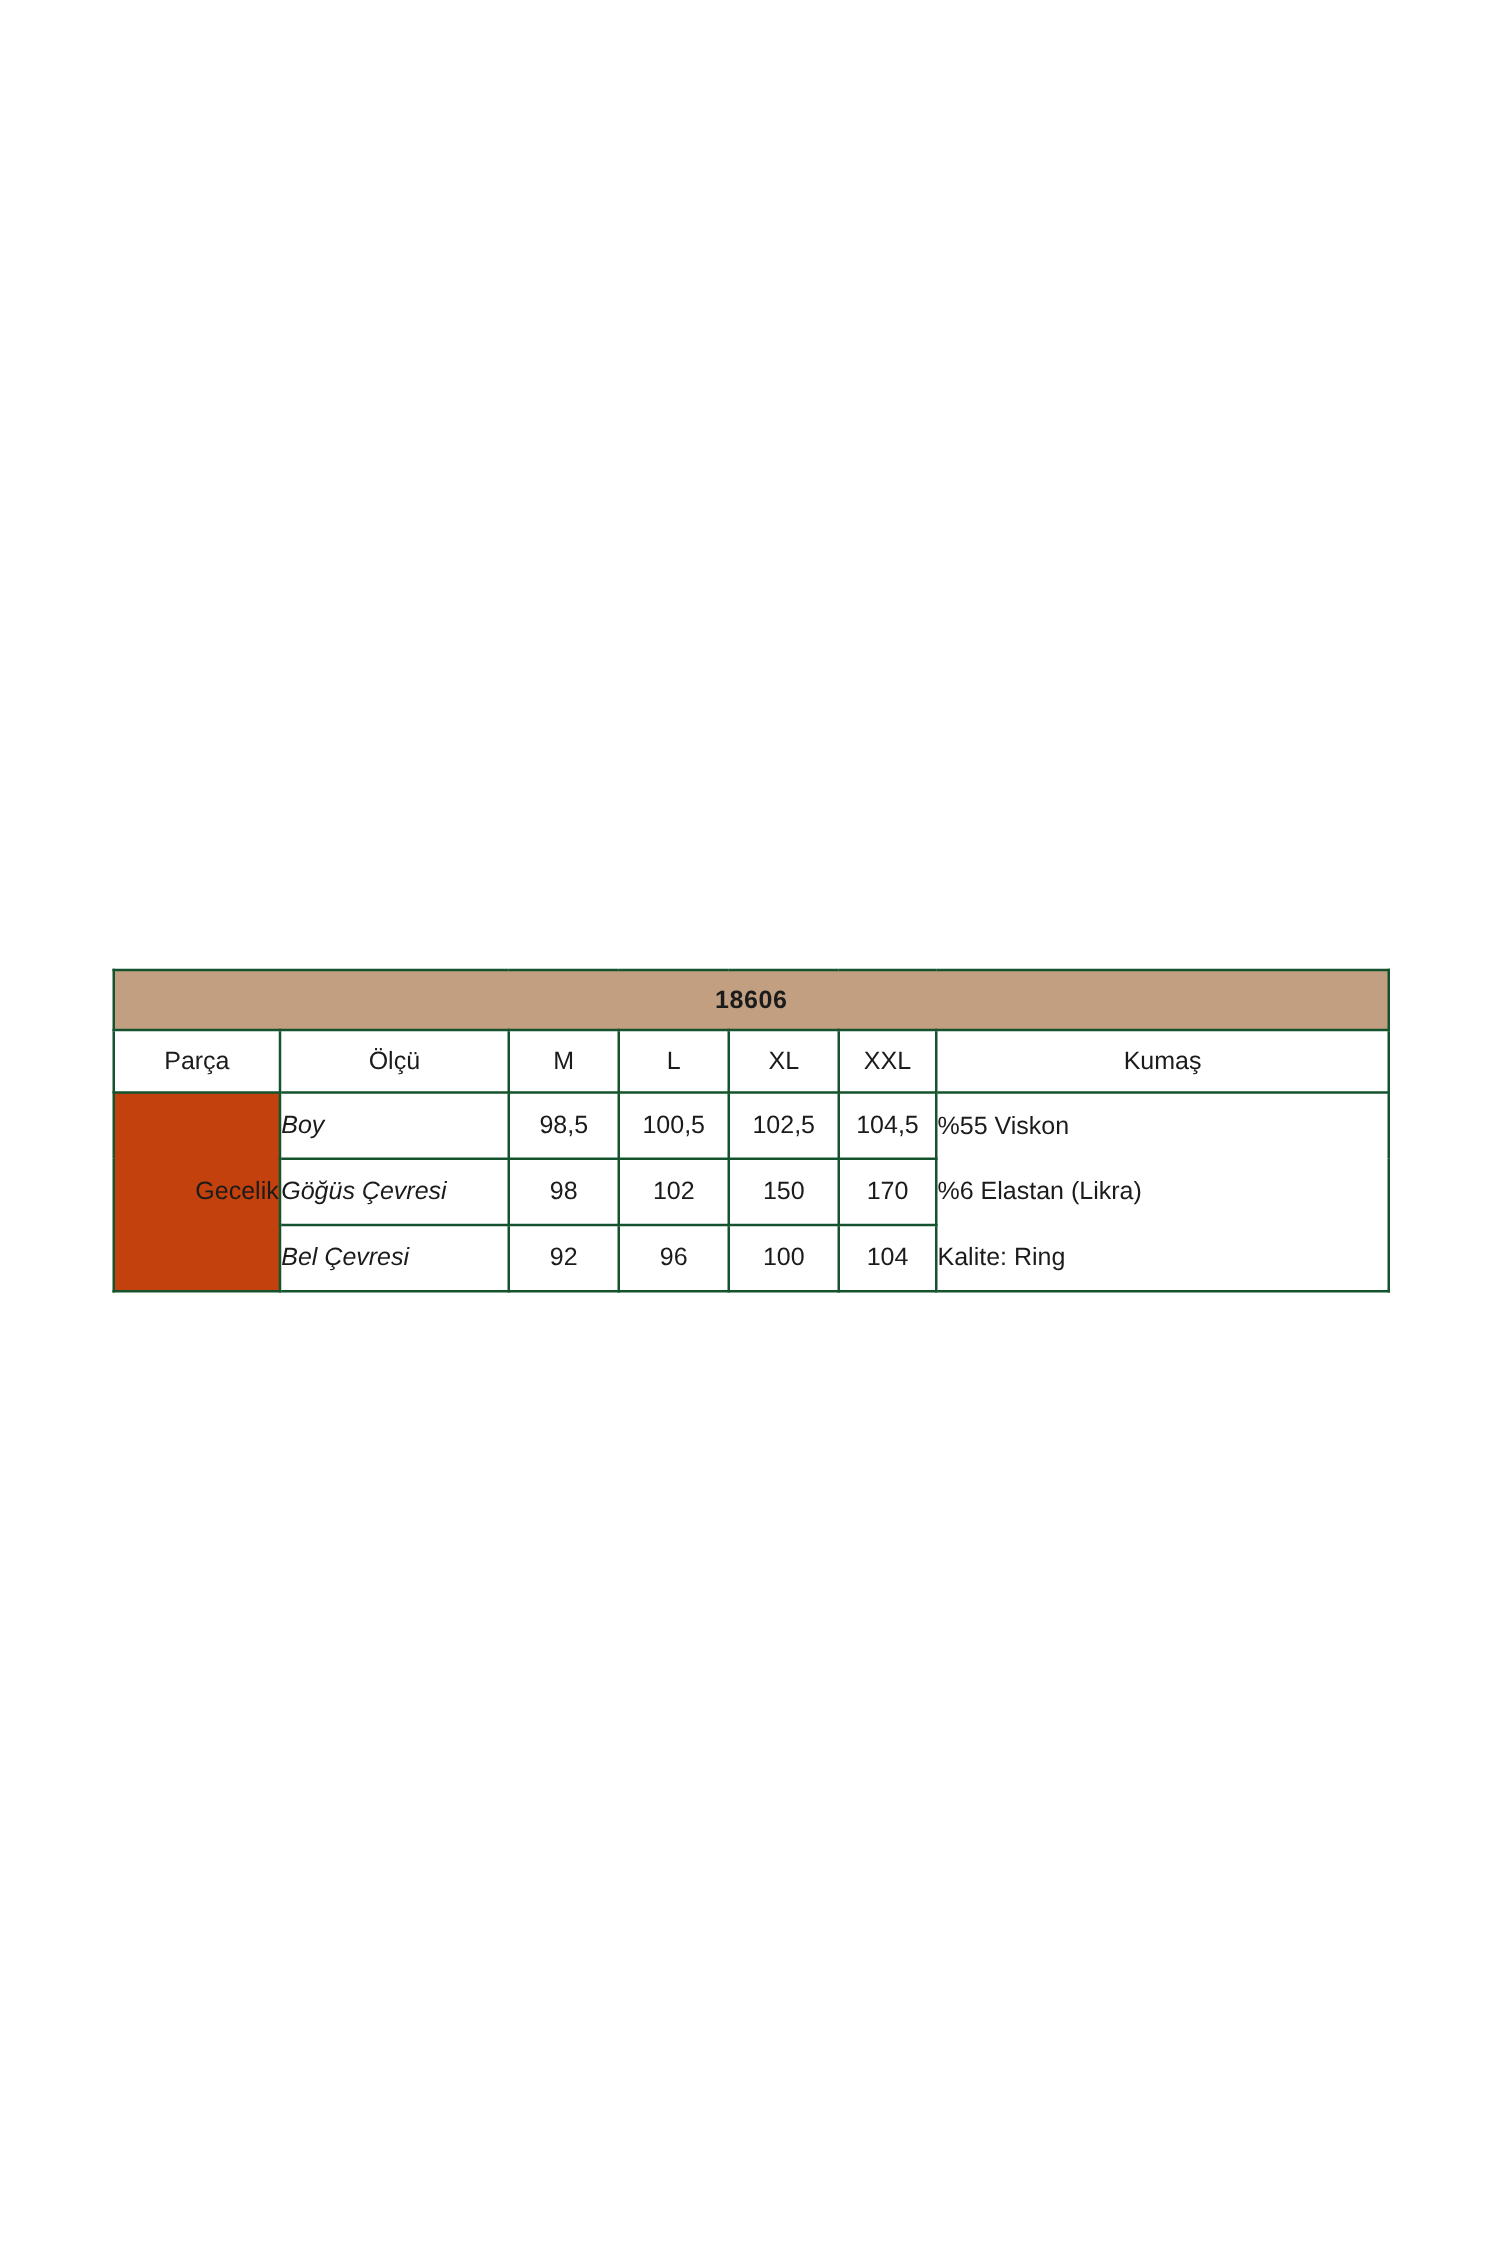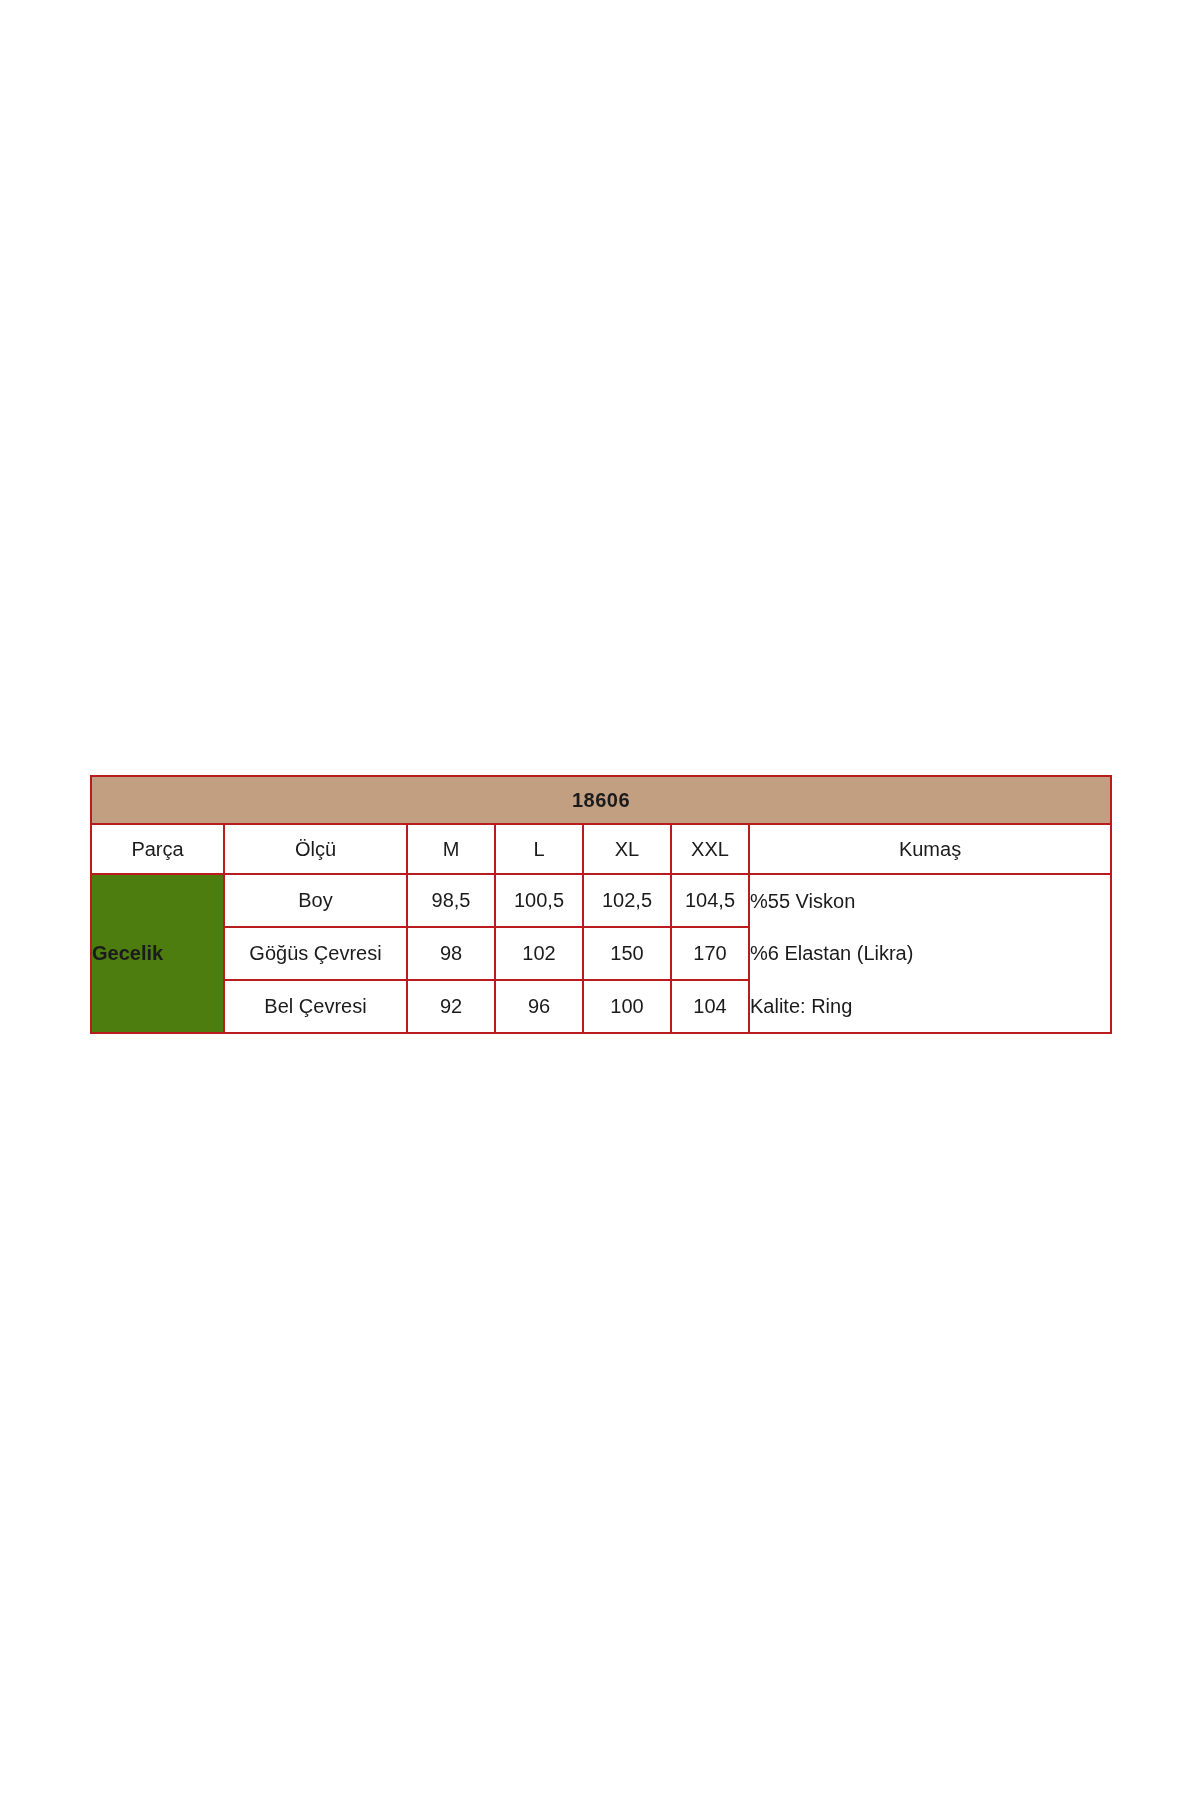--- a/index.html
+++ b/index.html
@@ -24,21 +24,21 @@
 
   table.size-table {
     border-collapse: collapse;
     width: 1020px;
     table-layout: fixed;
     background: #ffffff;
   }
 
   table.size-table td,
   table.size-table th {
-    border: 2px solid #b91c1c;
+    border: 2px solid #14532d;
     padding: 0;
     font-size: 20px;
     color: #1b1b1b;
     font-family: "Liberation Sans", sans-serif;
   }
 
   
   .title-cell {
     background: #c39f82;
     text-align: center;
@@ -54,33 +54,34 @@
     background: #ffffff;
     text-align: center;
     font-weight: normal;
     font-size: 22px;
     height: 48px;
     color: #111111;
   }
 
   
   .part-cell {
-    background: #4d7c0f;
-    text-align: left;
-    font-weight: bold;
+    background: #c2410c;
+    text-align: right;
+    font-weight: normal;
     font-size: 23px;
     color: #111111;
   }
 
   .label-cell {
-    text-align: center;
+    text-align: left;
     padding-left: 14px;
     font-size: 21px;
     height: 51px;
     color: #1b1b1b;
+    font-style: italic;
   }
 
   .num-cell {
     text-align: center;
     font-size: 21px;
     color: #1b1b1b;
     margin-left: 12px;
   }
 
   .fabric-cell {

